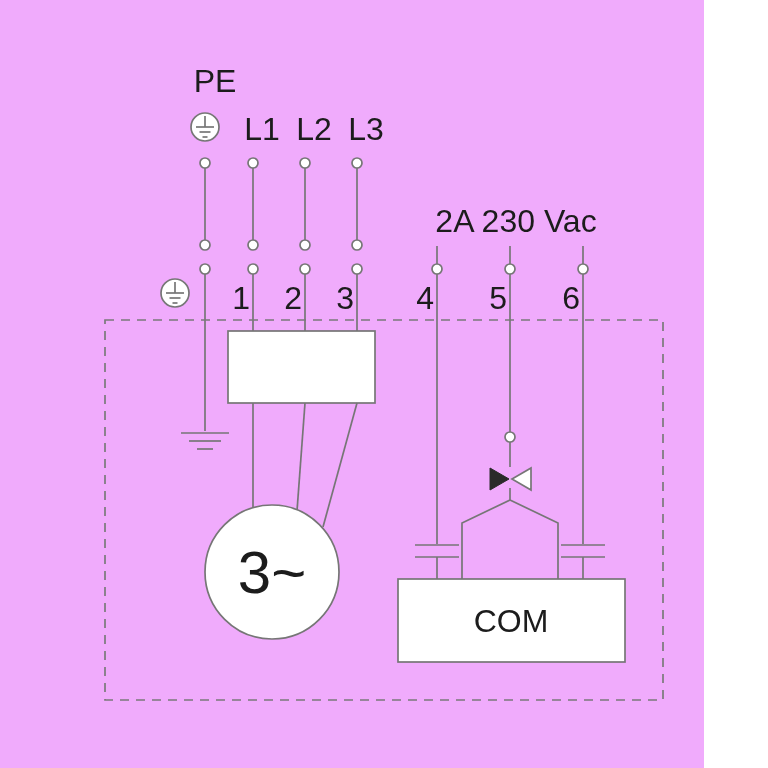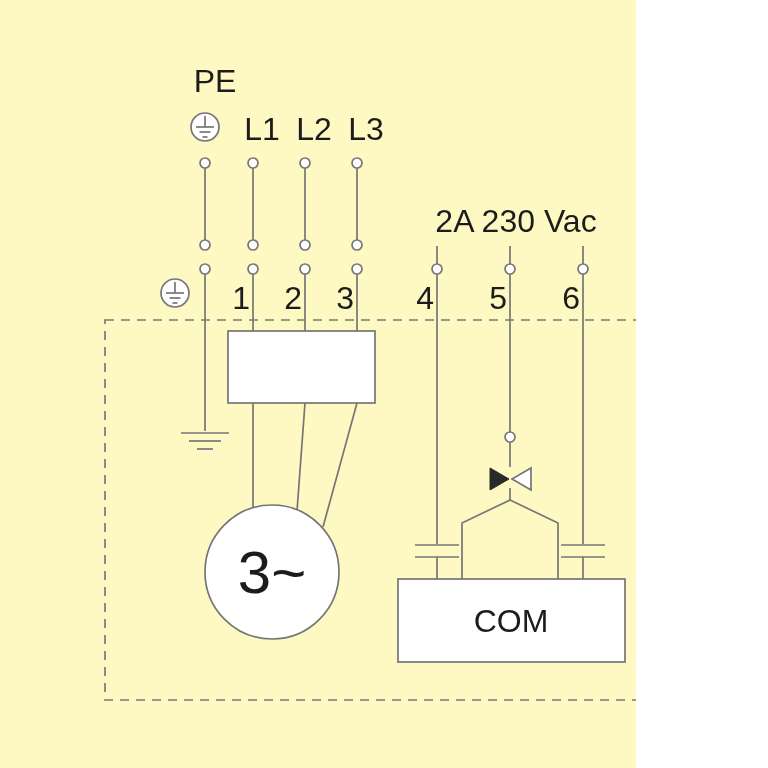--- a/index.html
+++ b/index.html
@@ -5,23 +5,23 @@
   html, body {
     margin: 0;
     padding: 0;
     background: #ffffff;
     width: 768px;
     height: 768px;
     font-family: "Liberation Sans", sans-serif;
   }
   .stage {
     position: relative;
-    width: 636px;
+    width: 704px;
     height: 768px;
-    background: #fef9c3;
+    background: #f0abfc;
     overflow: hidden;
   }
   svg text {
     fill: #1c1c1c;
     font-family: "Liberation Sans", sans-serif;
   }
   .lbl  { font-size: 32px; }
   .num  { font-size: 32px; }
   .motor-txt { font-size: 60px; }
   .com-txt   { font-size: 32px; }

